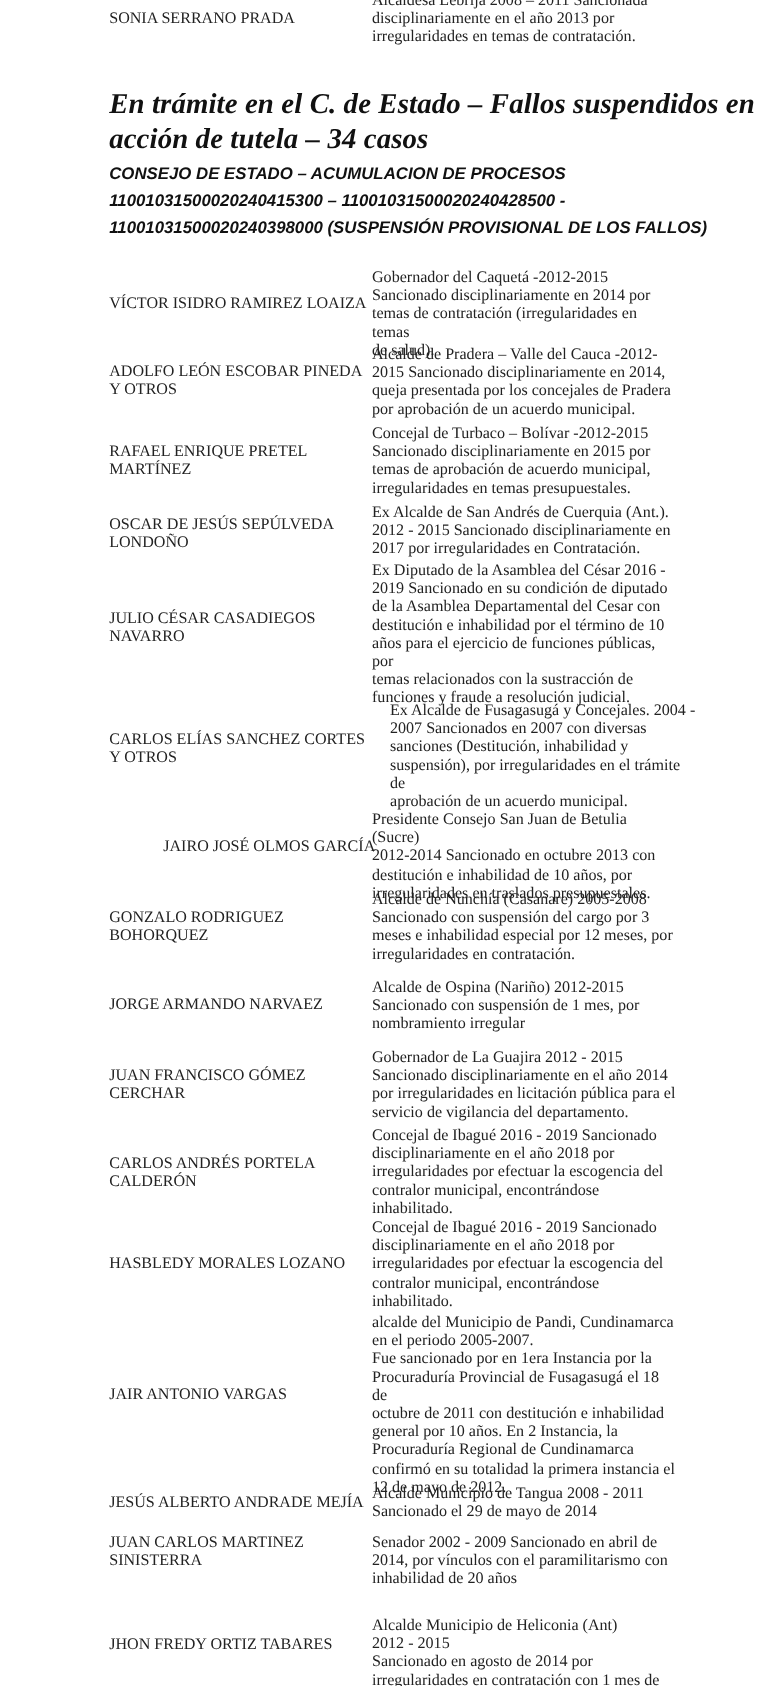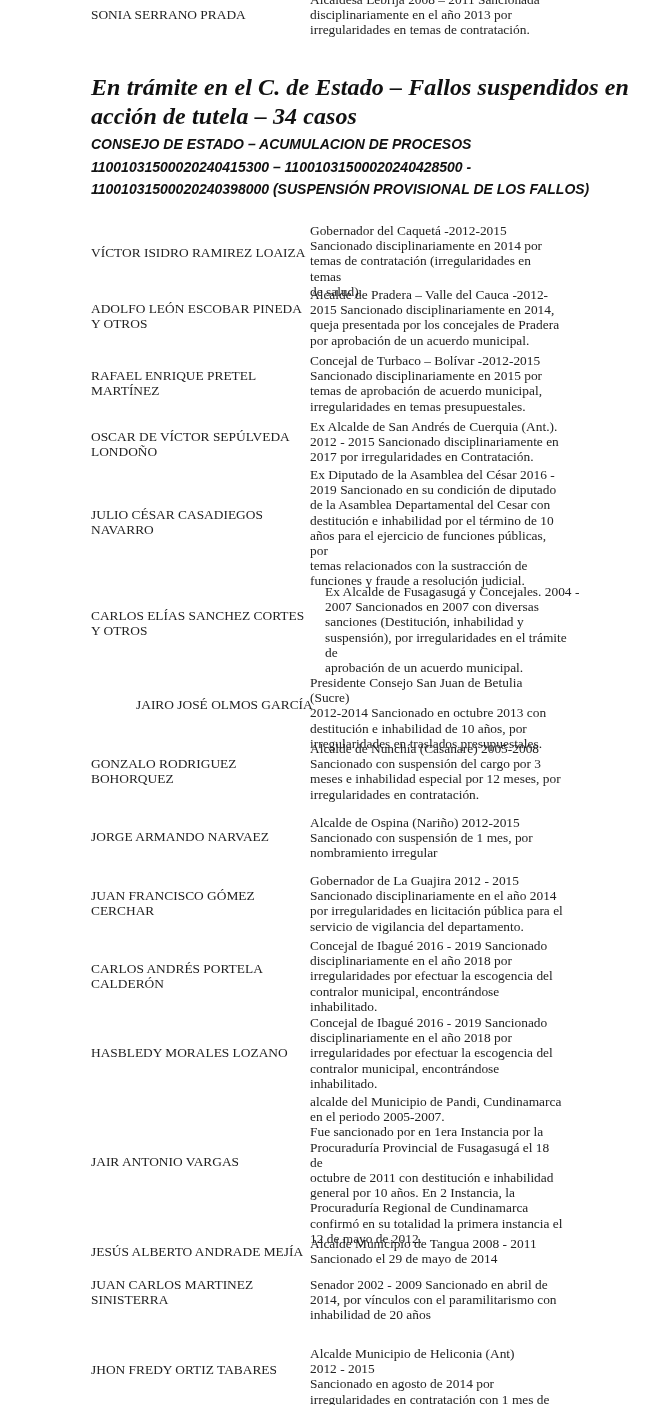--- a/index.html
+++ b/index.html
@@ -59,21 +59,21 @@
 
   <div class="row" style="top:352px;">
     <div class="name" style="top:16px;">RAFAEL ENRIQUE PRETEL MARTÍNEZ</div>
     <div class="desc" style="top:1px;">Concejal de Turbaco – Bolívar -2012-2015
 Sancionado disciplinariamente en 2015 por
 temas de aprobación de acuerdo municipal,
 irregularidades en temas presupuestales.</div>
   </div>
 
   <div class="row" style="top:418px;">
-    <div class="name" style="top:11px;">OSCAR DE VÍCTOR SEPÚLVEDA LONDOÑO</div>
+    <div class="name" style="top:11px;">OSCAR DE JESÚS SEPÚLVEDA LONDOÑO</div>
     <div class="desc" style="top:1px;">Ex Alcalde de San Andrés de Cuerquia (Ant.).
 2012 - 2015 Sancionado disciplinariamente en
 2017 por irregularidades en Contratación.</div>
   </div>
 
   <div class="row" style="top:467px;">
     <div class="name" style="top:40px;">JULIO CÉSAR CASADIEGOS NAVARRO</div>
     <div class="desc" style="top:0px;">Ex Diputado de la Asamblea del César 2016  -
 2019 Sancionado en su condición de diputado
 de la Asamblea Departamental del Cesar con

